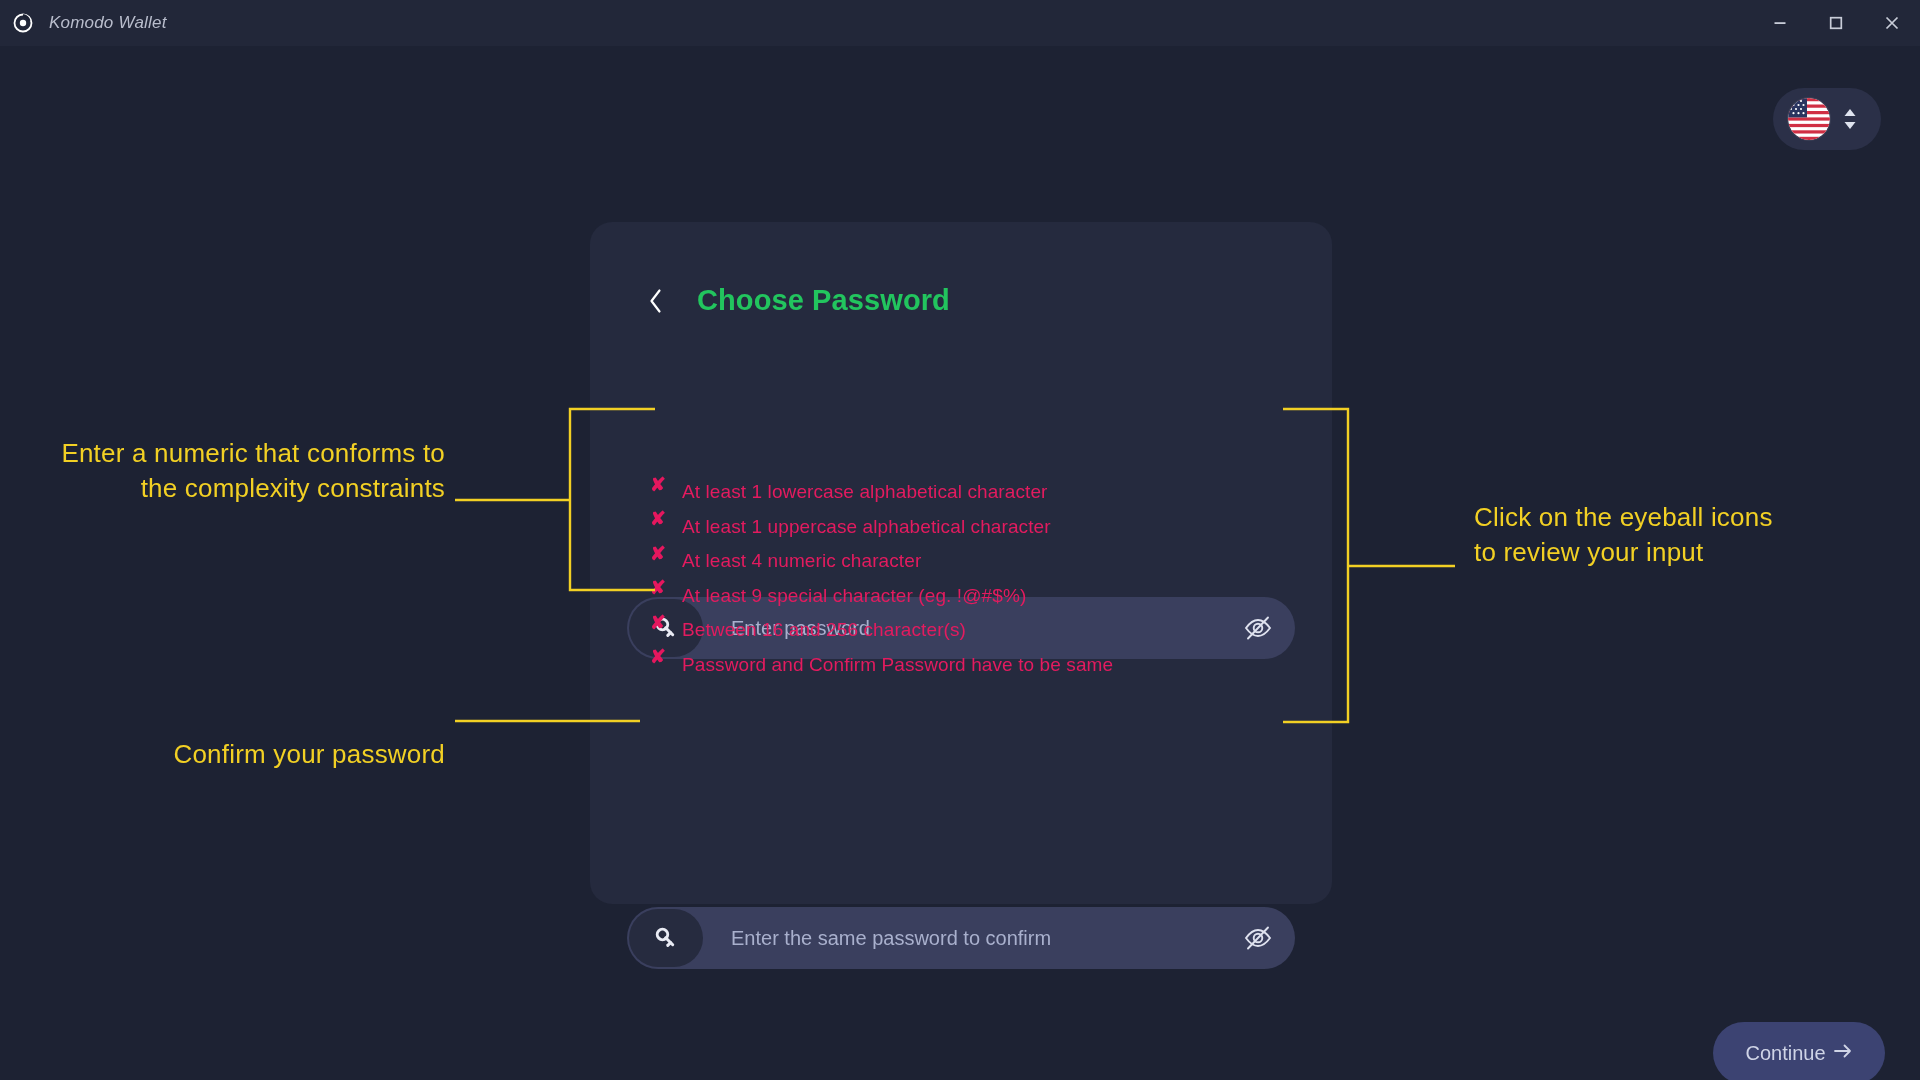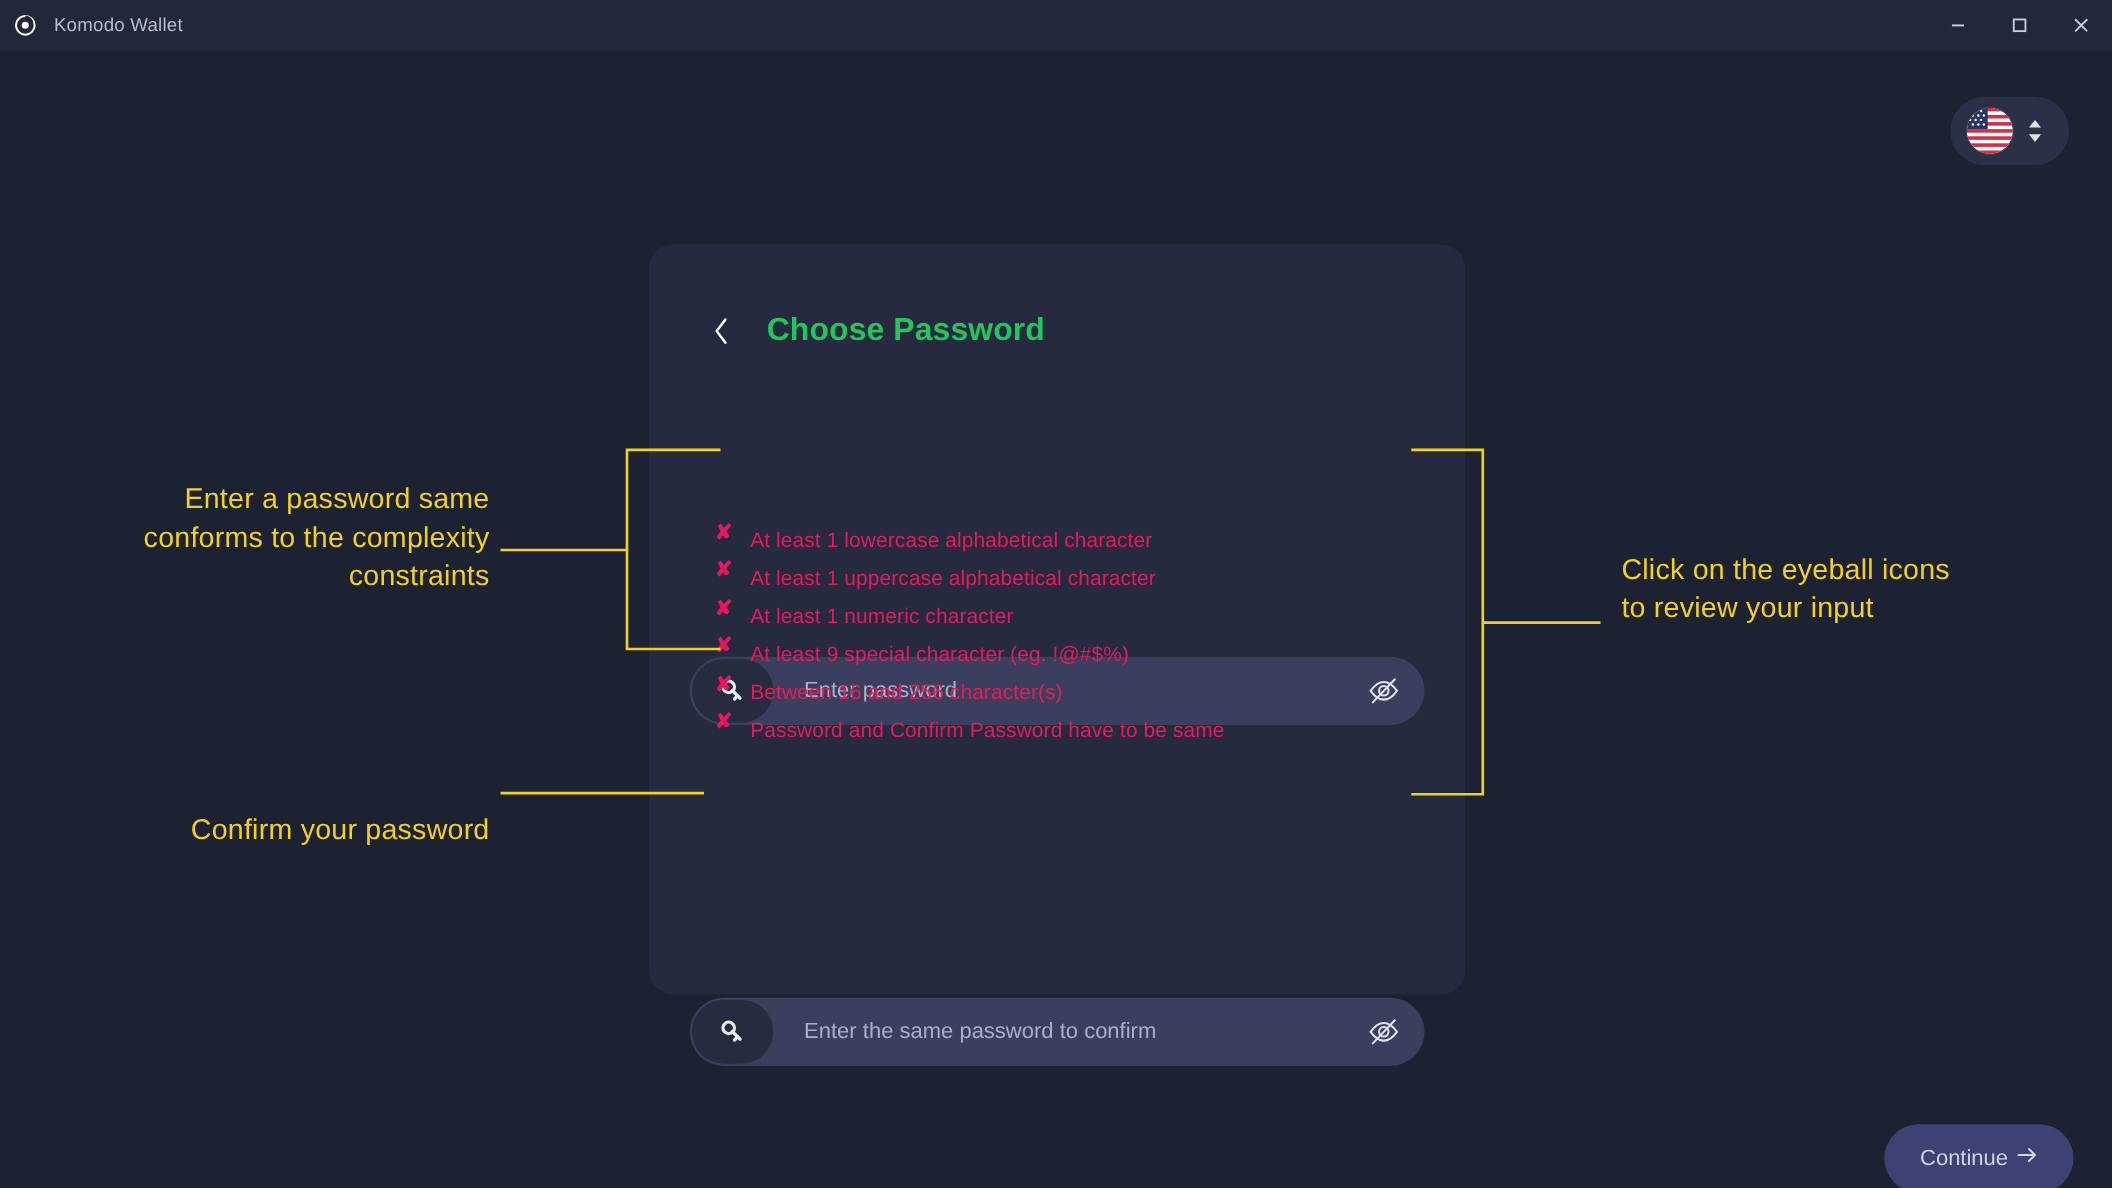--- a/index.html
+++ b/index.html
@@ -32,20 +32,21 @@
   .tb-logo {
     margin-left: 13px;
     width: 20px; height: 20px;
     display: flex; align-items: center; justify-content: center;
   }
   .tb-title {
     margin-left: 16px;
     font-size: 17px;
     color: #b9bdcc;
     letter-spacing: .2px;
+    font-style: italic;
   }
   .tb-spacer { flex: 1; }
   .tb-btn {
     width: 56px; height: 46px;
     display: flex; align-items: center; justify-content: center;
     color: #c8ccd8;
   }
   .tb-btn svg { display: block; }
 
   
@@ -358,21 +359,21 @@
     <div class="rule">
       <span class="rule-mark">✘</span>
       <span class="rule-text">At least 1 lowercase alphabetical character</span>
     </div>
     <div class="rule">
       <span class="rule-mark">✘</span>
       <span class="rule-text">At least 1 uppercase alphabetical character</span>
     </div>
     <div class="rule">
       <span class="rule-mark">✘</span>
-      <span class="rule-text">At least 1 numeric character</span>
+      <span class="rule-text">At least 4 numeric character</span>
     </div>
     <div class="rule">
       <span class="rule-mark">✘</span>
       <span class="rule-text">At least 9 special character (eg. !@#$%)</span>
     </div>
     <div class="rule">
       <span class="rule-mark">✘</span>
       <span class="rule-text">Between 16 and 256 character(s)</span>
     </div>
     <div class="rule">
@@ -387,17 +388,17 @@
       <path d="M655 409 H570 V590 H655"></path>
       <path d="M570 500 H455"></path>
 
       <path d="M455 721 H640"></path>
 
       <path d="M1283 409 H1348 V722 H1283"></path>
       <path d="M1348 566 H1455"></path>
     </g>
   </svg>
 
-  <div class="anno anno-left-top">Enter a password same conforms to the complexity constraints</div>
+  <div class="anno anno-left-top">Enter a numeric that conforms to the complexity constraints</div>
   <div class="anno anno-left-bottom">Confirm your password</div>
   <div class="anno anno-right">Click on the eyeball icons to review your input</div>
 
 </div>
 
 </body></html>

